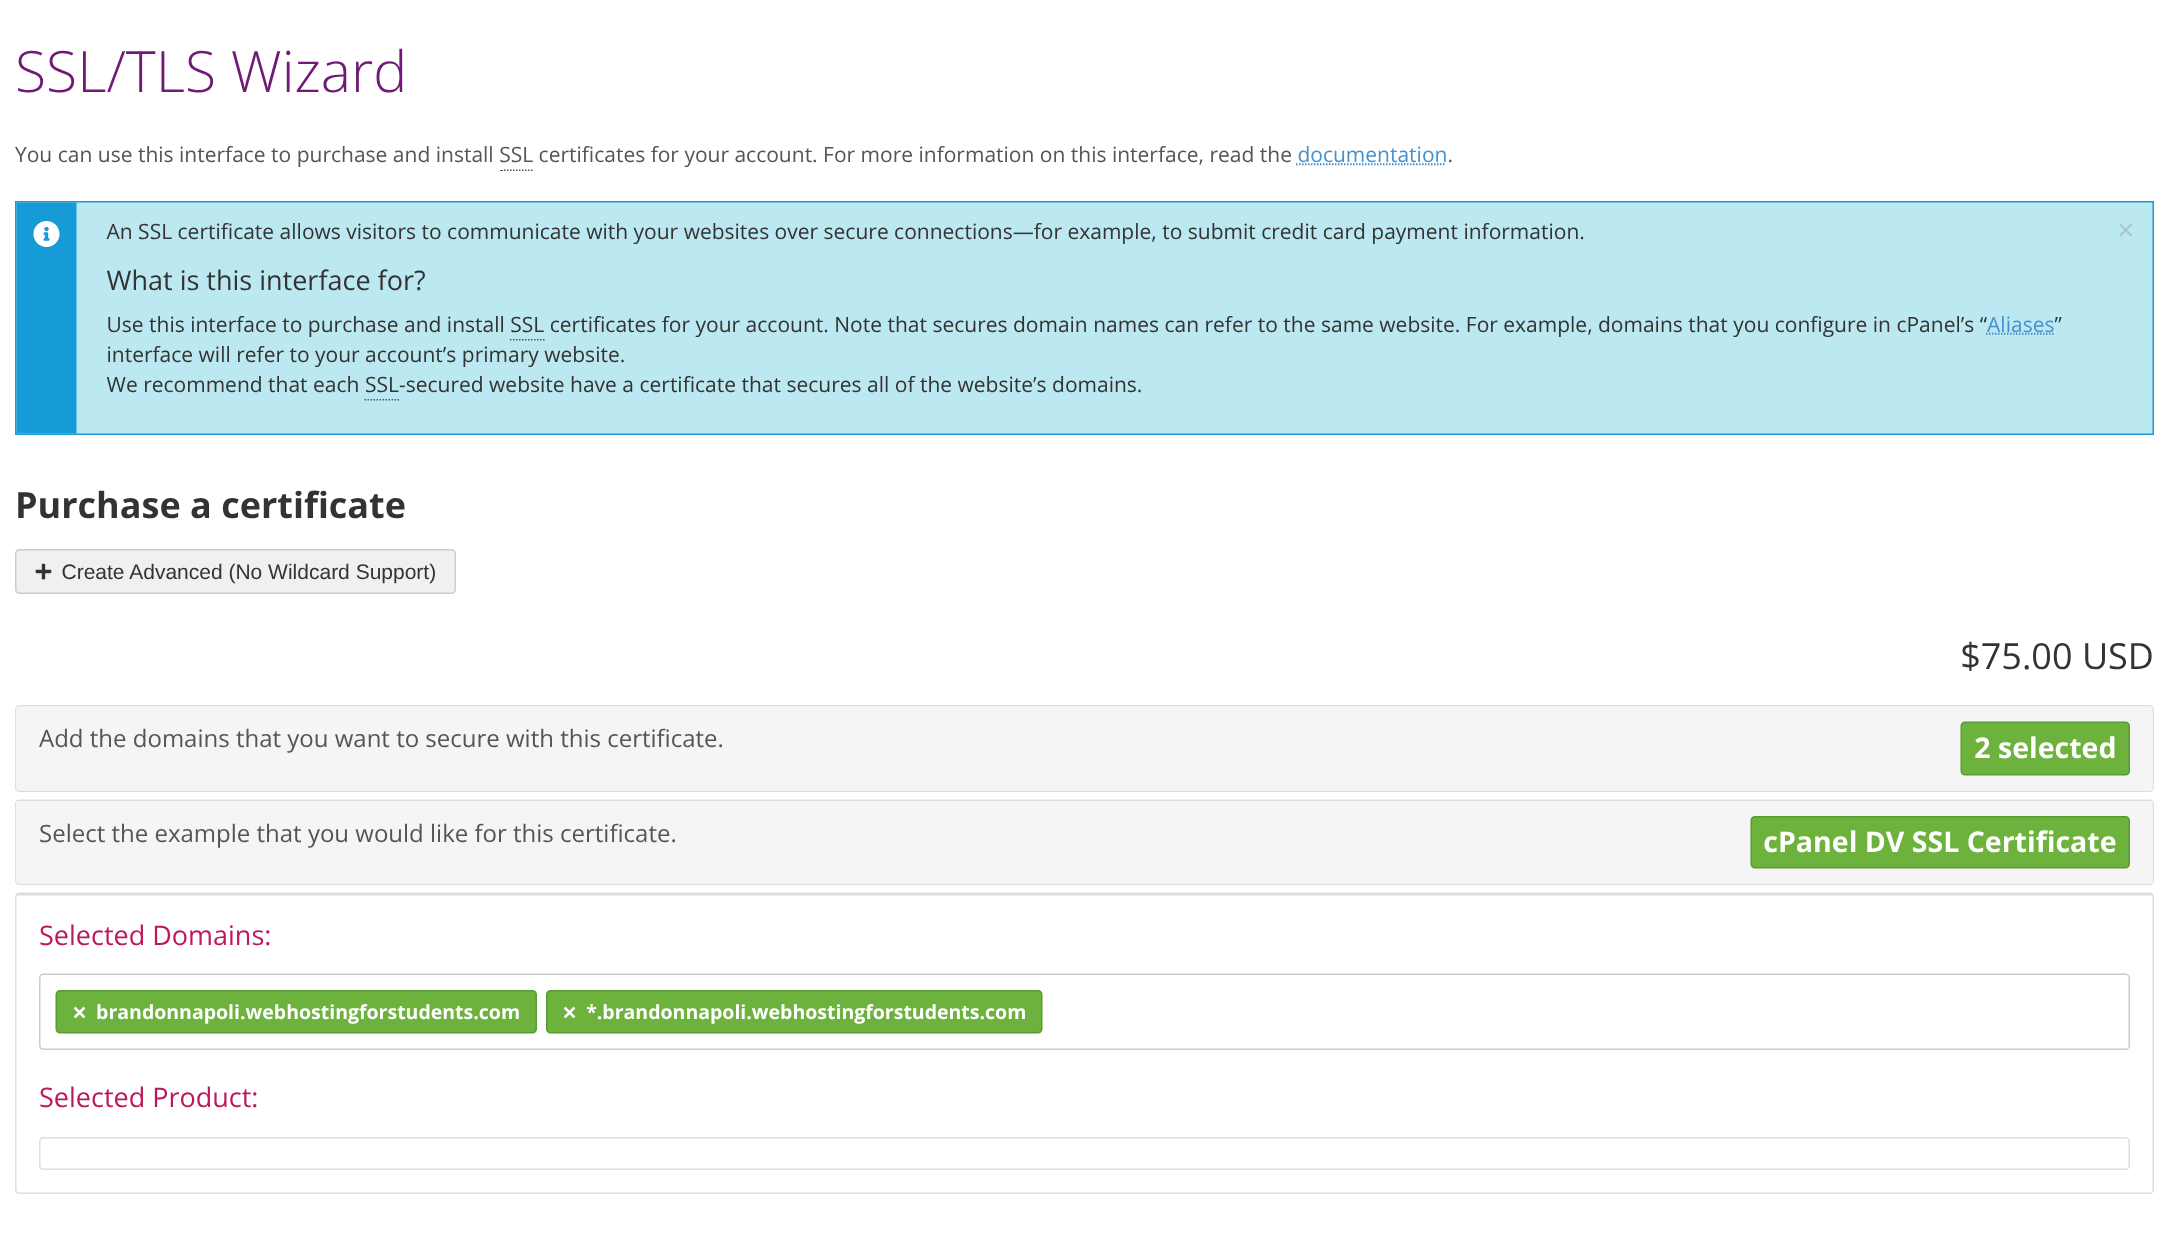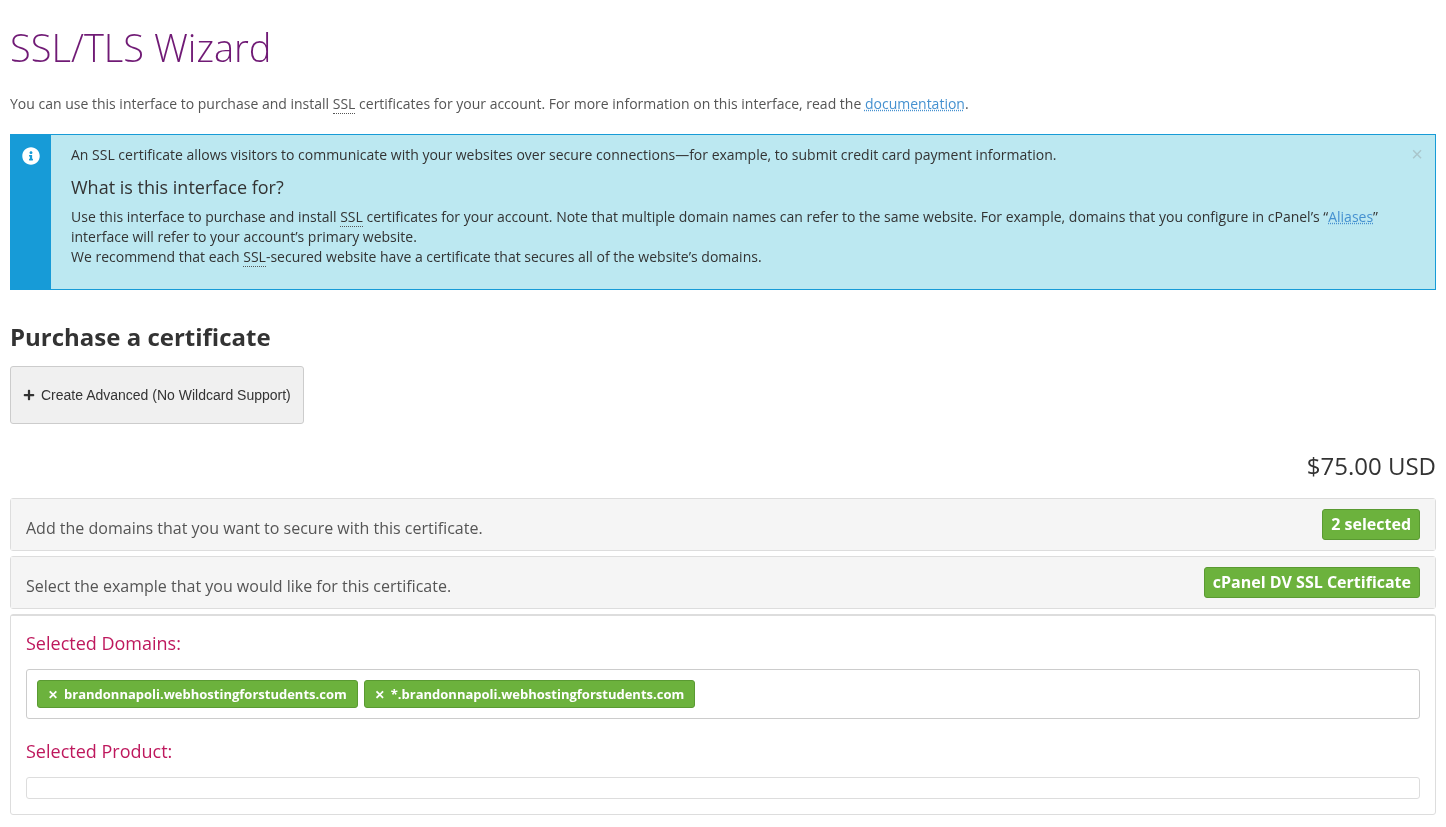--- a/index.html
+++ b/index.html
@@ -70,21 +70,21 @@
     font-size: 24px;
     font-weight: 700;
     color: #333;
     margin: 10px 0 12px 0;
   }
 
   .btn {
     display: inline-flex;
     align-items: center;
     gap: 6px;
-    padding: 20px 12px;
+    padding: 6px 12px;
     font-size: 14px;
     border: 1px solid #ccc;
     background: #f0f0f0;
     color: #333;
     border-radius: 3px;
     cursor: pointer;
   }
   .btn svg { width: 12px; height: 12px; fill: #333; }
 
   .price {
@@ -99,32 +99,32 @@
   .panel {
     border: 1px solid #ddd;
     border-radius: 3px;
     margin-bottom: 5px;
   }
   .panel-heading {
     background: #f5f5f5;
     padding: 10px 15px;
     display: flex;
     justify-content: space-between;
-    align-items: flex-end;
+    align-items: flex-start;
     cursor: pointer;
   }
   .panel-heading .label {
     color: #555;
     font-size: 16px;
   }
   .badge {
     display: inline-block;
     padding: 3px 8px;
     border-radius: 3px;
-    font-size: 16px;
+    font-size: 19px;
     color: #fff;
     background: #6cb23d;
     font-weight: bold;
     border: 1px solid #5a9a32;
   }
 
   .panel-body {
     padding: 15px 15px;
     border-top: 1px solid #ddd;
   }
@@ -185,21 +185,21 @@
 <div class="alert">
   <div class="alert-left">
     <svg viewBox="0 0 512 512">
         <path d="M256 8C119 8 8 119 8 256s111 248 248 248 248-111 248-248S393 8 256 8zm0 110c23.2 0 42 18.8 42 42s-18.8 42-42 42-42-18.8-42-42 18.8-42 42-42zm56 254c0 6.6-5.4 12-12 12h-88c-6.6 0-12-5.4-12-12v-24c0-6.6 5.4-12 12-12h12v-64h-12c-6.6 0-12-5.4-12-12v-24c0-6.6 5.4-12 12-12h64c6.6 0 12 5.4 12 12v100h12c6.6 0 12 5.4 12 12v24z"></path>
       </svg>
   </div>
   <div class="alert-body">
     <p>An SSL certificate allows visitors to communicate with your websites over secure connections—for example, to submit credit card payment information.</p>
     <h4>What is this interface for?</h4>
     <p>
-      <span>Use this interface to purchase and install </span><abbr class="ssl">SSL</abbr><span> certificates for your account. Note that multiple domain names can refer to the same website. For example, domains that you configure in cPanel’s “</span><a href="#" class="link">Aliases</a><span>” interface will refer to your account’s primary website.</span><br>
+      <span>Use this interface to purchase and install </span><abbr class="ssl">SSL</abbr><span> certificates for your account. Note that secures domain names can refer to the same website. For example, domains that you configure in cPanel’s “</span><a href="#" class="link">Aliases</a><span>” interface will refer to your account’s primary website.</span><br>
       <span>We recommend that each </span><abbr class="ssl">SSL</abbr><span>-secured website have a certificate that secures all of the website’s domains.</span>
     </p>
   </div>
   <button class="alert-close">×</button>
 </div>
 
 <h2 class="section-title">Purchase a certificate</h2>
 
 <button class="btn">
   <svg viewBox="0 0 448 512">

